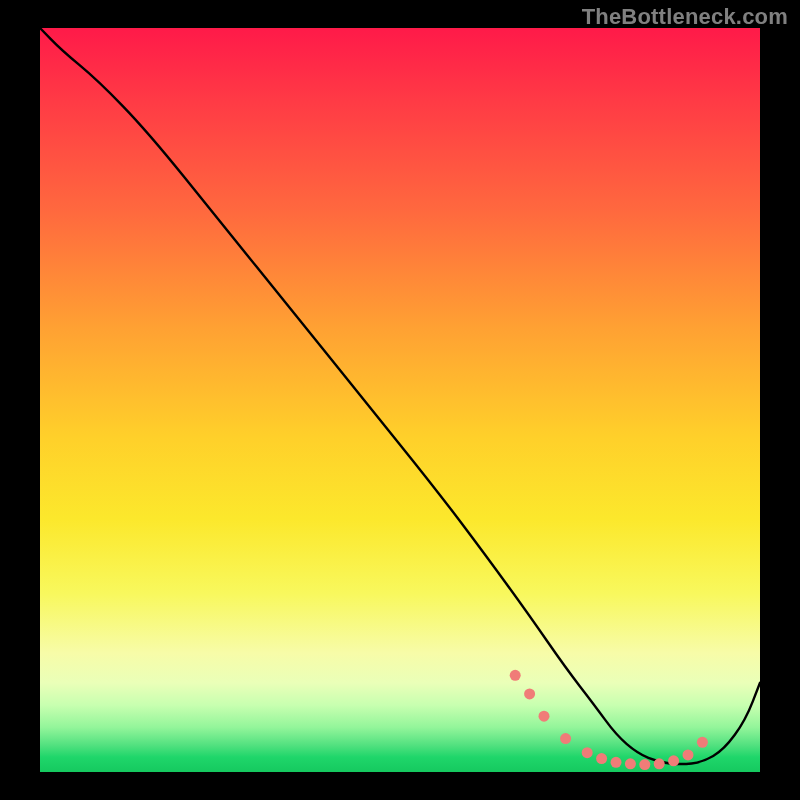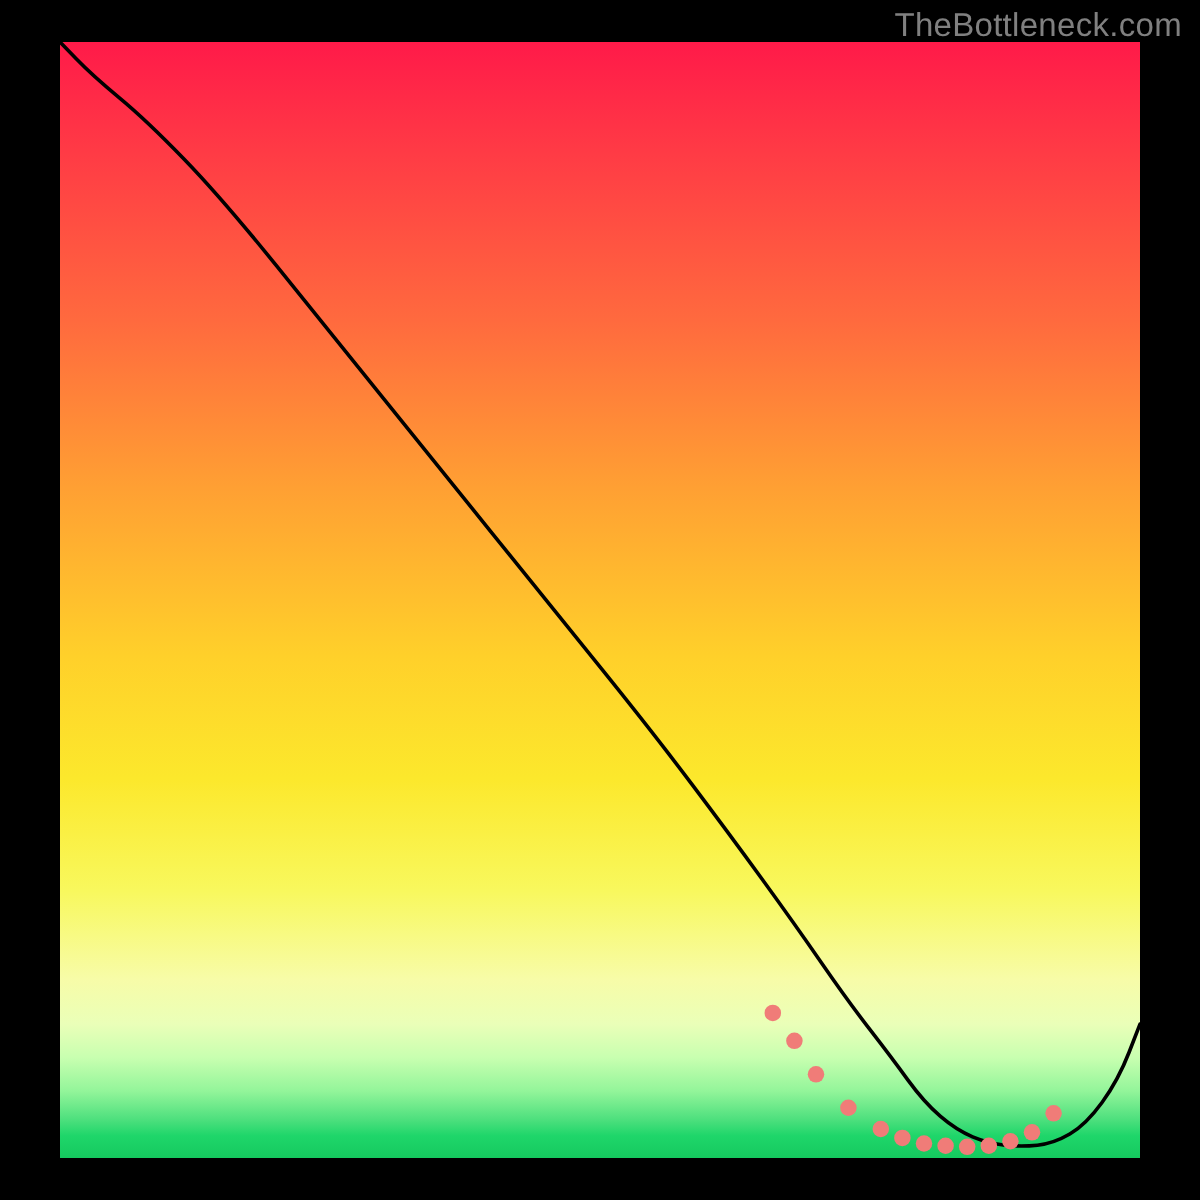--- a/index.html
+++ b/index.html
@@ -16,21 +16,21 @@
     width: 800px;
     height: 800px;
     background: #000;
   }
   .watermark {
     position: absolute;
     top: 4px;
     right: 12px;
     color: #808080;
     font-size: 22px;
-    font-weight: 400;
+    font-weight: 700;
     letter-spacing: 0.2px;
     z-index: 5;
   }
   .plot-area {
     position: absolute;
     left: 40px;
     top: 28px;
     width: 720px;
     height: 744px;
   }

